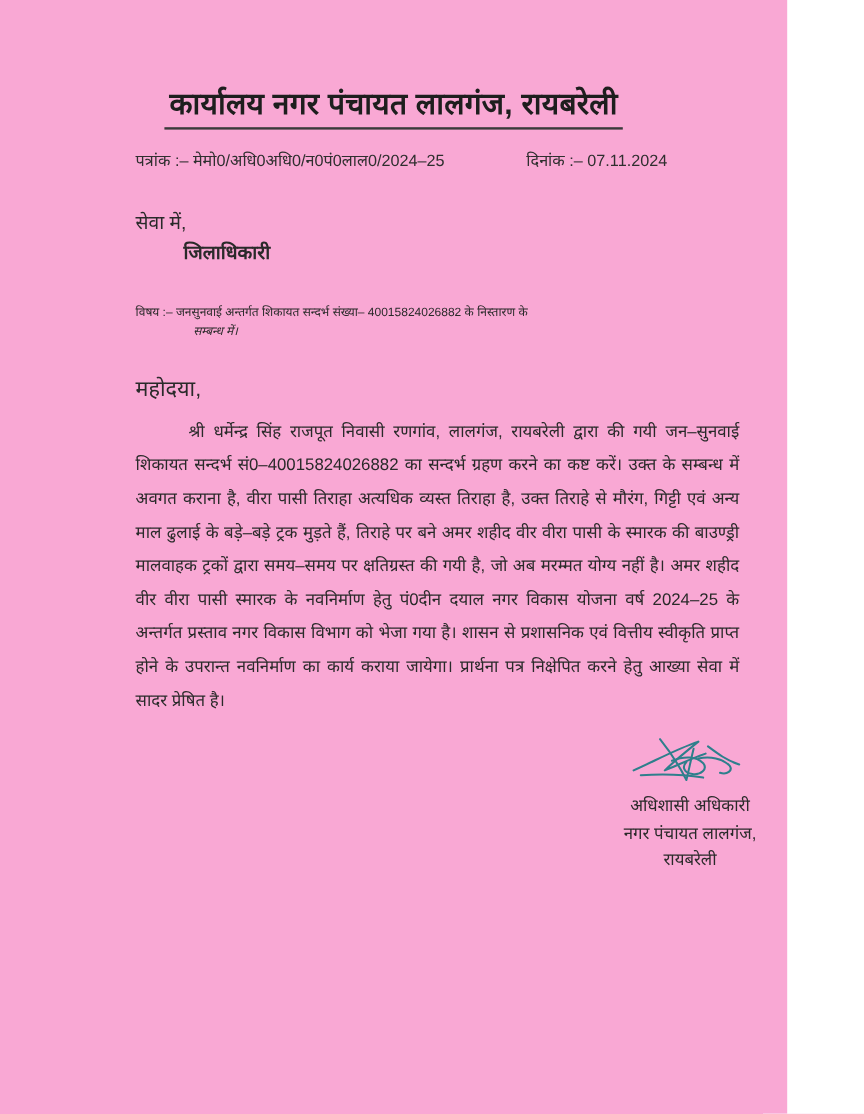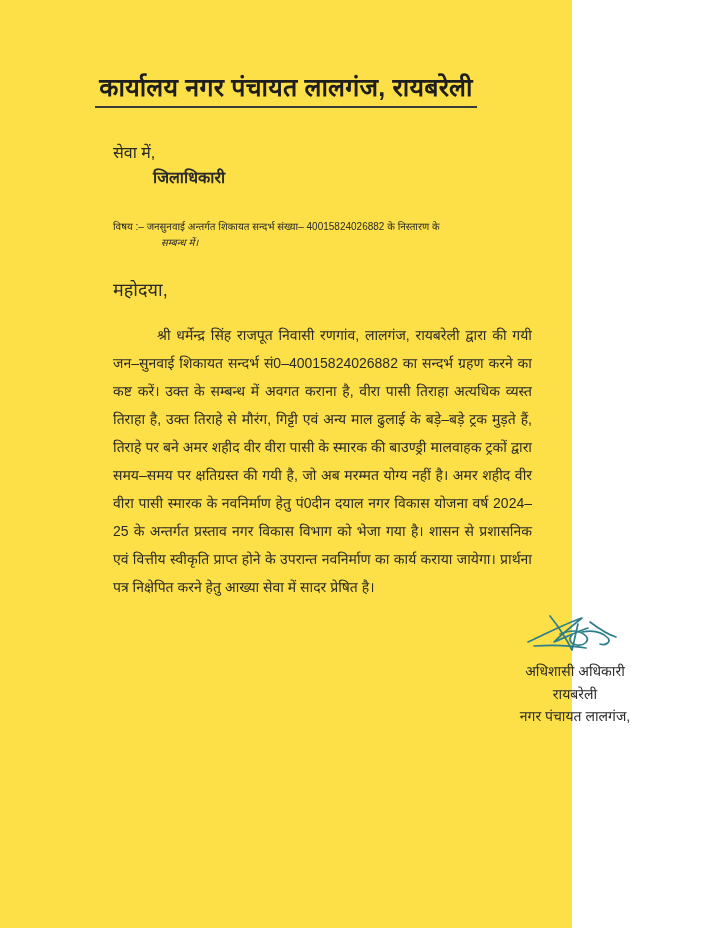--- a/index.html
+++ b/index.html
@@ -10,25 +10,25 @@
   }
   body {
     width: 720px;
     height: 928px;
     font-family: "Liberation Sans", "DejaVu Sans", sans-serif;
     color: #2a2a2a;
     position: relative;
     overflow: hidden;
   }
   .page {
-    width: 572px;
+    width: 656px;
     height: 928px;
     box-sizing: border-box;
     padding: 0;
-    background: #fde047;
+    background: #f9a8d4;
     position: relative;
   }
 
   
   .letterhead {
     text-align: center;
     padding-top: 72px;
   }
   .letterhead-title {
     display: inline-block;
@@ -71,21 +71,21 @@
     padding-left: 48px;
     font-style: italic;
   }
 
   
   .salutation {
     margin: 26px 0 0 113px;
     font-size: 18px;
   }
   .body {
-    margin: 20px 40px 0 113px;
+    margin: 10px 40px 0 113px;
     font-size: 14px;
     line-height: 2.0;
     text-align: justify;
     text-justify: inter-word;
   }
   .body .first-indent { display: inline-block; width: 44px; }
 
   
   .sign-block {
     position: absolute;
@@ -106,20 +106,30 @@
 </style>
 </head>
 <body>
 
 <div class="page">
 
   <div class="letterhead">
     <div class="letterhead-title">कार्यालय नगर पंचायत लालगंज, रायबरेली</div>
   </div>
 
+  <div class="meta-row">
+    <div class="meta-ref">
+      <span>पत्रांक :–</span>
+      <span>मेमो0/अधि0अधि0/न0पं0लाल0/2024–25</span>
+    </div>
+    <div class="meta-date">
+      <span>दिनांक :–</span>
+      <span>07.11.2024</span>
+    </div>
+  </div>
 
   <div class="addressee">
     <div>सेवा में,</div>
     <div class="addressee-line-indent">जिलाधिकारी</div>
   </div>
 
   <div class="subject">
     <div>
       <span>विषय :–</span>
       <span>जनसुनवाई अन्तर्गत शिकायत सन्दर्भ संख्या– 40015824026882 के निस्तारण के</span>
@@ -141,18 +151,18 @@
           <path d="M30 4 C 38 14, 46 26, 52 38 C 54 30, 56 20, 58 12"></path>
           <path d="M40 22 C 50 18, 60 18, 66 24 C 70 29, 64 34, 57 33 C 50 32, 48 27, 52 23"></path>
           <path d="M62 20 C 72 18, 82 20, 88 26 C 91 30, 86 34, 80 32"></path>
           <path d="M70 10 C 78 16, 86 22, 96 25"></path>
           <path d="M14 34 C 30 33, 48 33, 66 36"></path>
         </g>
       </svg>
     </div>
     <div class="sign-lines">
       <div>अधिशासी अधिकारी</div>
+      <div>नगर पंचायत लालगंज,</div>
       <div>रायबरेली</div>
-      <div>नगर पंचायत लालगंज,</div>
     </div>
   </div>
 
 </div>
 
 </body></html>

